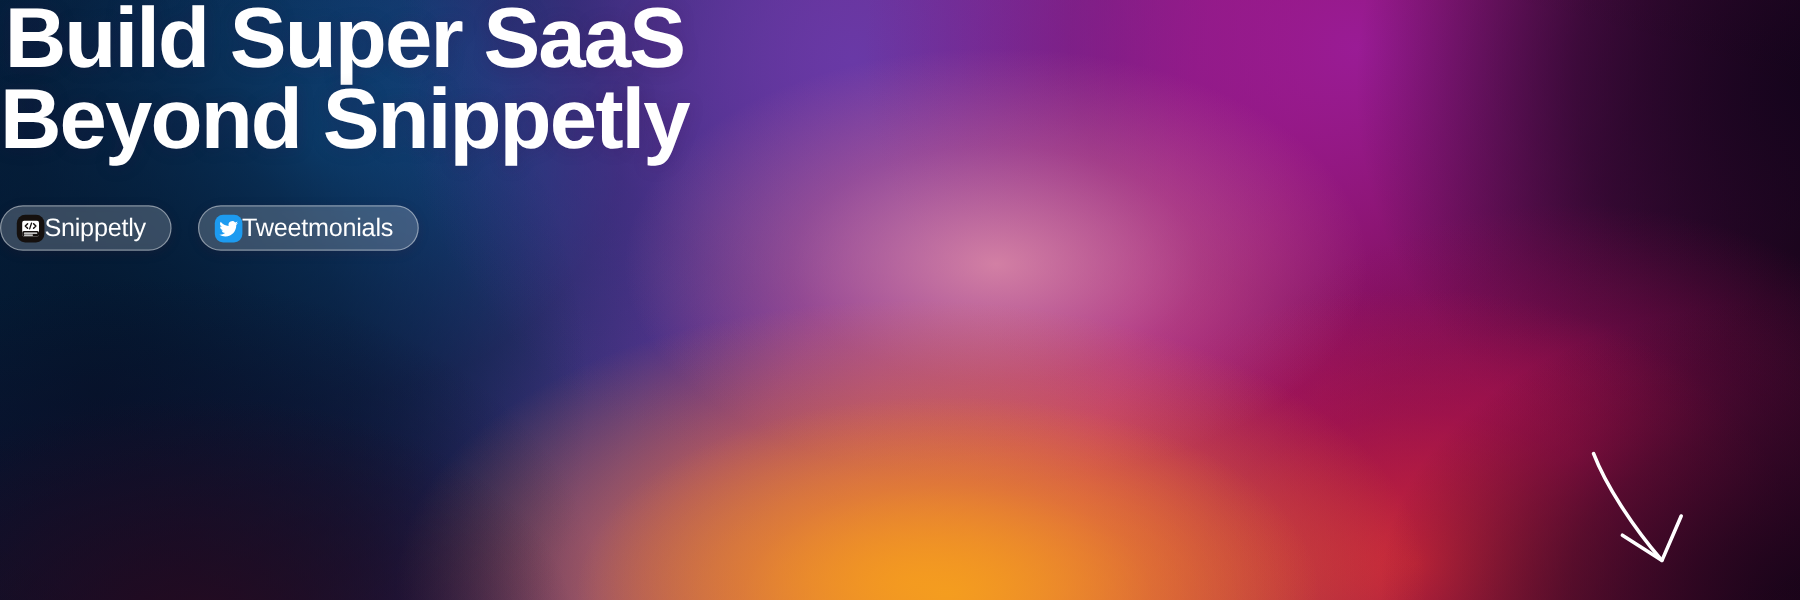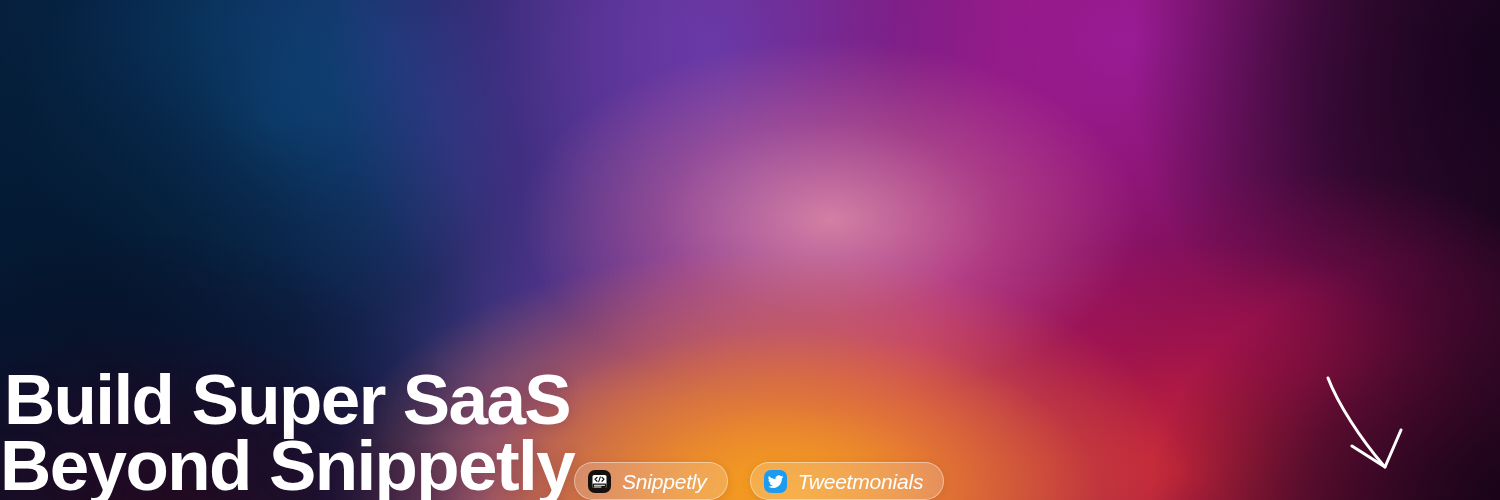--- a/index.html
+++ b/index.html
@@ -136,24 +136,23 @@
       radial-gradient(120% 150% at 50% 55%, rgba(0,0,0,0) 45%, rgba(0,0,0,0.22) 100%);
   }
 
   
   .content {
     position: relative;
     z-index: 3;
     width: 100%;
     height: 100%;
     display: flex;
-    flex-direction: row;
-    align-items: flex-end;
+    flex-direction: column;
+    align-items: flex-start;
     justify-content: flex-start;
-    padding-top: 150px;
     box-sizing: border-box;
   }
 
   .headline {
     margin: 0;
     color: #ffffff;
     font-family: "Liberation Sans", sans-serif;
     font-weight: bold;
     font-size: 71px;
     line-height: 0.94;
@@ -166,31 +165,29 @@
   .badges {
     display: flex;
     align-items: center;
     gap: 22px;
     margin-top: 38px;
   }
 
   .badge {
     display: flex;
     align-items: center;
-    gap: 11px;
     height: 38px;
     padding: 0 20px 0 13px;
     border-radius: 999px;
     background: rgba(255,255,255,0.20);
     border: 1px solid rgba(255,255,255,0.42);
     box-shadow: 0 2px 10px rgba(90,20,40,0.13);
     box-sizing: border-box;
     cursor: pointer;
     backdrop-filter: blur(3px);
-    font-style: italic;
     -webkit-backdrop-filter: blur(3px);
   }
   .badge-label {
     color: #ffffff;
     font-size: 21px;
     font-weight: normal;
     letter-spacing: -0.2px;
     line-height: 1;
     white-space: nowrap;
   }

